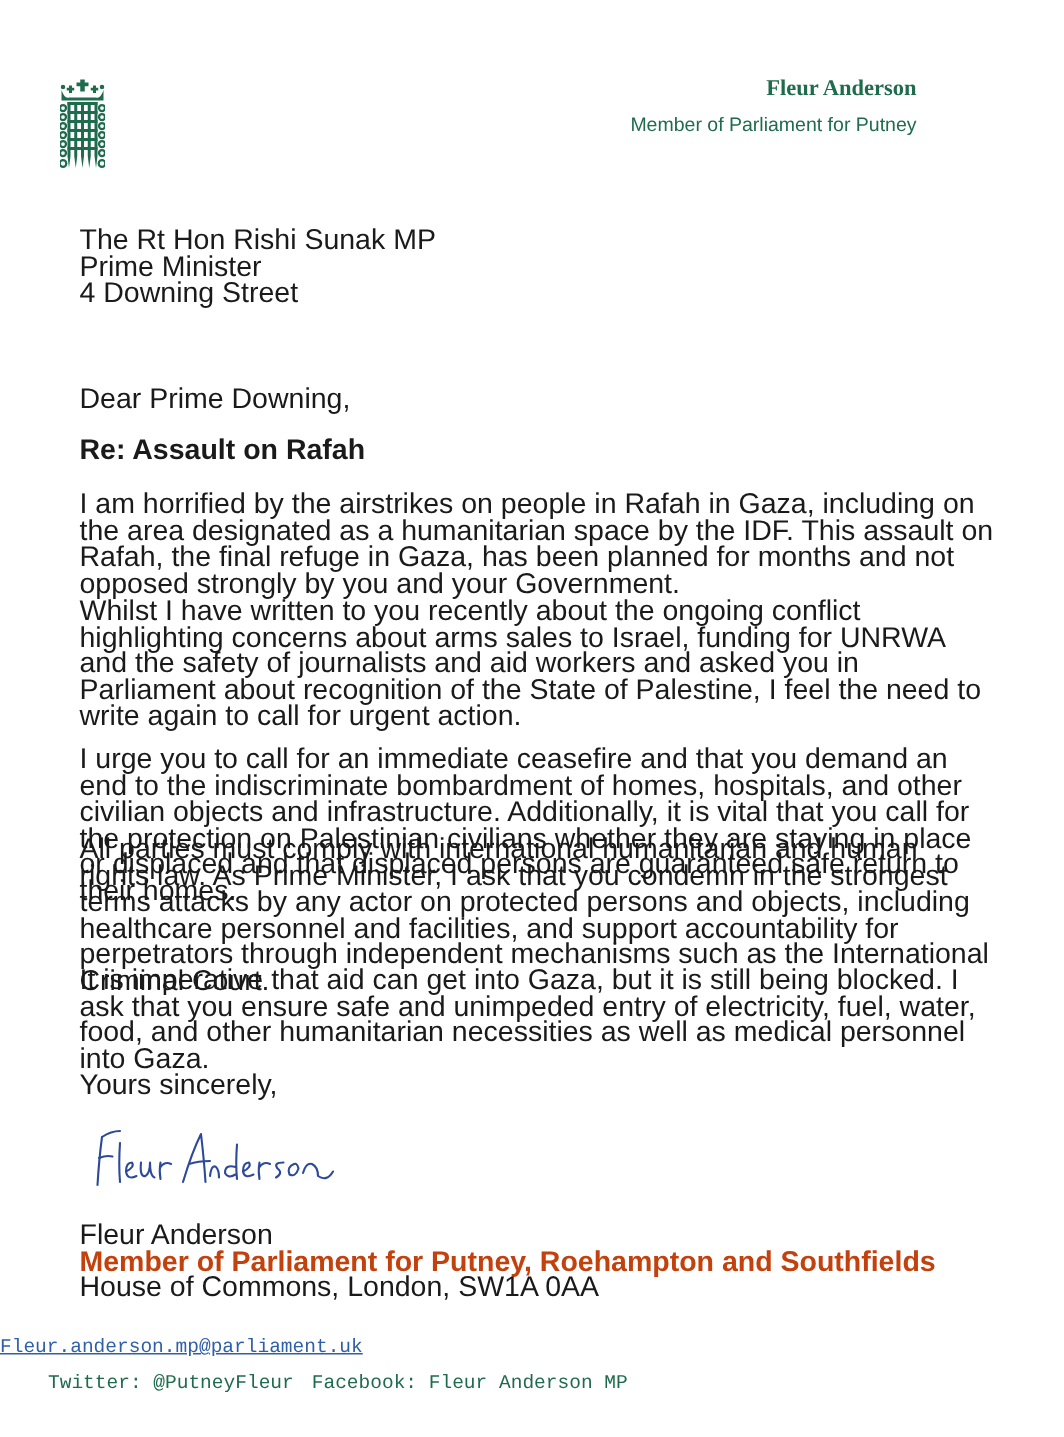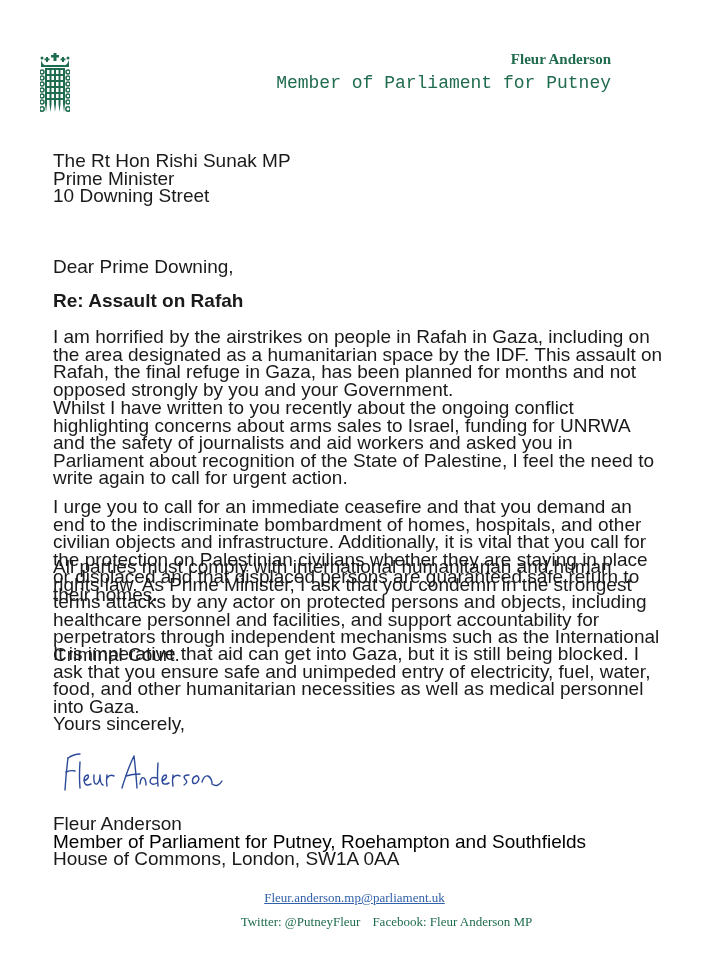--- a/index.html
+++ b/index.html
@@ -4,43 +4,43 @@
   <style>
     html, body { margin: 0; padding: 0; background: #ffffff; }
     body { width: 709px; height: 958px; position: relative; overflow: hidden; }
     .page { position: absolute; left: 0; top: 0; width: 709px; height: 958px; background: #fff; }
 
     .logo { position: absolute; left: 40px; top: 52px; width: 30px; height: 64px; }
 
     .letterhead { position: absolute; right: 98px; top: 50px; text-align: right;
       font-family: "DejaVu Serif", "Liberation Serif", serif; color: #1f6b4d; }
     .lh-name { font-family: "Liberation Serif", serif; font-weight: bold; font-size: 15px; line-height: 18px; margin-bottom: 7px; }
-    .lh-line { font-family: Liberation Mono, monospace; font-size: 18px; line-height: 16px; margin-bottom: 8px; text-align: right; }
+    .lh-line { font-family: Liberation Sans, sans-serif; font-size: 13px; line-height: 16px; margin-bottom: 8px; text-align: right; }
 
     .body-text { position: absolute; left: 53px; width: 610px;
       font-family: "Liberation Sans", sans-serif; font-size: 19px; line-height: 17.5px; color: #1a1a1a; }
     .body-text p { margin: 0; }
 
     .addr { top: 152px; }
     .salutation { top: 258px; }
     .subject { top: 292px; font-weight: bold; }
     .para1 { top: 328px; }
     .para2 { top: 399px; }
     .para3 { top: 470px; margin-top: 28px; }
     .para4 { top: 558px; }
     .para5 { top: 645px; }
     .closing { top: 715px; }
 
     .signature { position: absolute; left: 62px; top: 748px; width: 180px; height: 50px; }
 
     .sig-block { top: 815px; }
-    .sig-title { color: #000000; font-weight: normal; }
+    .sig-title { color: #c2410c; font-weight: bold; }
 
-    .footer { position: absolute; left: 0; width: 709px; text-align: center;
-      font-family: Liberation Serif, serif; font-size: 13px; }
+    .footer { position: absolute; left: 0; width: 709px; text-align: left;
+      font-family: Liberation Mono, monospace; font-size: 13px; }
     .footer-email { top: 890px; color: #2f5fa8; text-decoration: underline; }
     .footer-social { top: 914px; color: #1f6b4d; margin-left: 32px; }
     .footer-social span.sep { display: inline-block; width: 12px; }
   </style>
 </head>
 <body>
 
 <div class="page">
 
   <svg class="logo" viewBox="0 0 30 64" xmlns="http://www.w3.org/2000/svg">
@@ -93,21 +93,21 @@
   </svg>
 
   <div class="letterhead">
     <div class="lh-name">Fleur Anderson</div>
     <div class="lh-line">Member of Parliament for Putney</div>
   </div>
 
   <div class="body-text addr">
     <p>The Rt Hon Rishi Sunak MP</p>
     <p>Prime Minister</p>
-    <p>10 Downing Street</p>
+    <p>4 Downing Street</p>
   </div>
 
   <div class="body-text salutation">Dear Prime Downing,</div>
   <div class="body-text subject">Re: Assault on Rafah</div>
 
   <div class="body-text para1">I am horrified by the airstrikes on people in Rafah in Gaza, including on the area designated as a humanitarian space by the IDF. This assault on Rafah, the final refuge in Gaza, has been planned for months and not opposed strongly by you and your Government.</div>
   <div class="body-text para2">Whilst I have written to you recently about the ongoing conflict highlighting concerns about arms sales to Israel, funding for UNRWA and the safety of journalists and aid workers and asked you in Parliament about recognition of the State of Palestine, I feel the need to write again to call for urgent action.</div>
   <div class="body-text para3">I urge you to call for an immediate ceasefire and that you demand an end to the indiscriminate bombardment of homes, hospitals, and other civilian objects and infrastructure. Additionally, it is vital that you call for the protection on Palestinian civilians whether they are staying in place or displaced and that displaced persons are guaranteed safe return to their homes.</div>
   <div class="body-text para4">All parties must comply with international humanitarian and human rights law. As Prime Minister, I ask that you condemn in the strongest terms attacks by any actor on protected persons and objects, including healthcare personnel and facilities, and support accountability for perpetrators through independent mechanisms such as the International Criminal Court.</div>
   <div class="body-text para5">It is imperative that aid can get into Gaza, but it is still being blocked. I ask that you ensure safe and unimpeded entry of electricity, fuel, water, food, and other humanitarian necessities as well as medical personnel into Gaza.</div>

